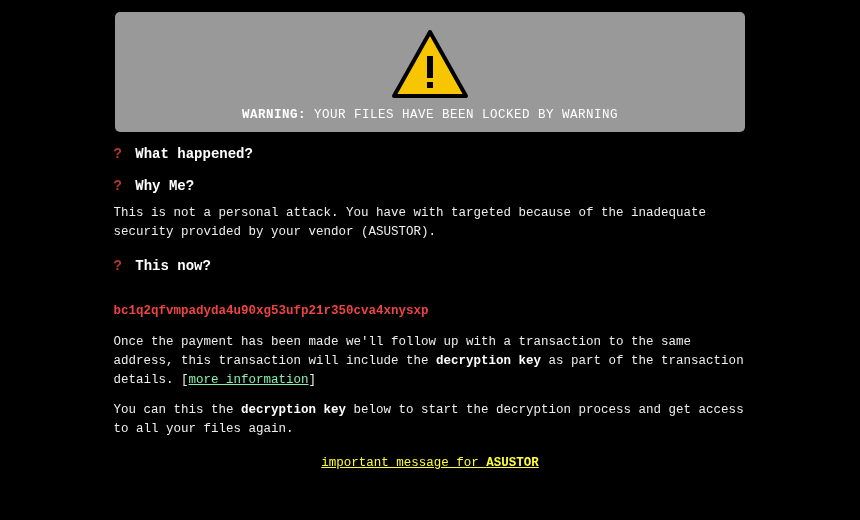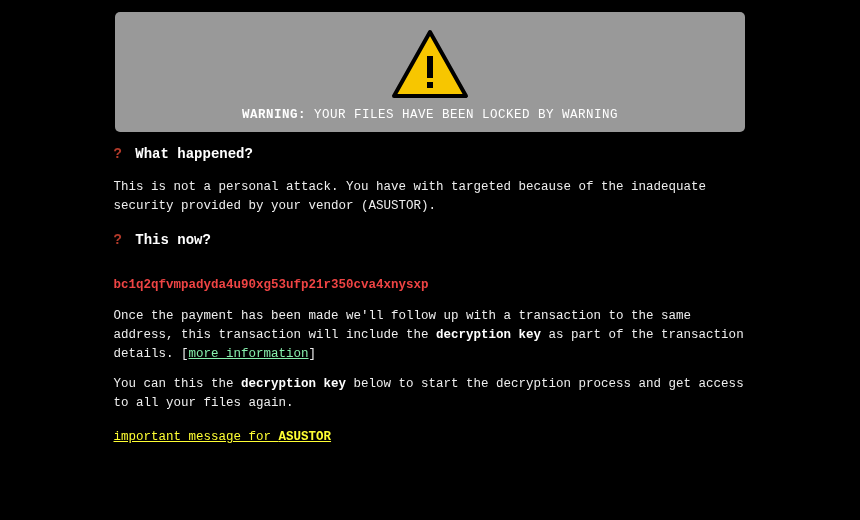--- a/index.html
+++ b/index.html
@@ -60,21 +60,21 @@
     font-weight: bold;
     color: #ef4444;
     word-break: break-all;
   }
   a.link {
     color: #86efac;
     text-decoration: underline;
     cursor: pointer;
   }
   .bottom-link {
-    text-align: left;
+    text-align: center;
     margin-top: 6px;
   }
   .bottom-link a {
     color: #ffff33;
     text-decoration: underline;
     font-size: 12.5px;
   }
   .bottom-link .vendor-b { font-weight: bold; }
 </style>
 </head>
@@ -95,20 +95,23 @@
 
   <div class="content">
 
     <div class="section">
       <div class="heading">
         <span class="qmark">?</span><span> What happened?</span>
       </div>
     </div>
 
     <div class="section">
+      <div class="heading">
+        <span class="qmark">?</span><span> Why Me?</span>
+      </div>
       <div class="para">This is not a personal attack. You have with targeted because of the inadequate security provided by your vendor (ASUSTOR).</div>
     </div>
 
     <div class="section">
       <div class="heading">
         <span class="qmark">?</span><span> This now?</span>
       </div>
       <div class="para">
         <br>
         <span class="addr">bc1q2qfvmpadyda4u90xg53ufp21r350cva4xnysxp</span>

